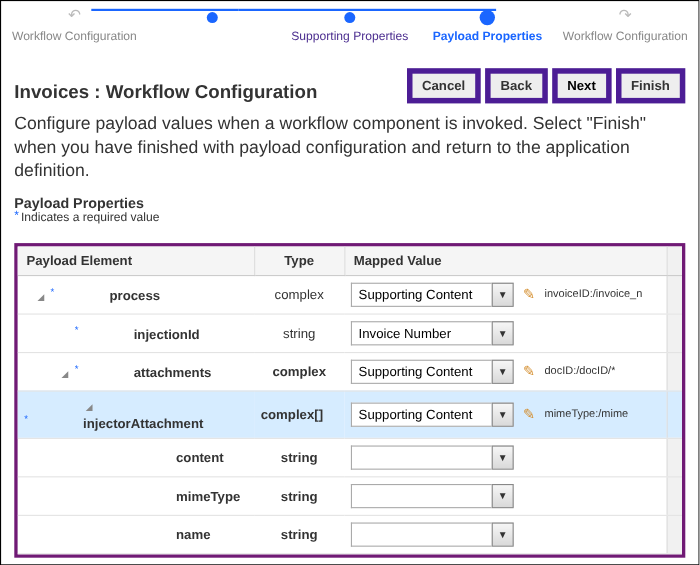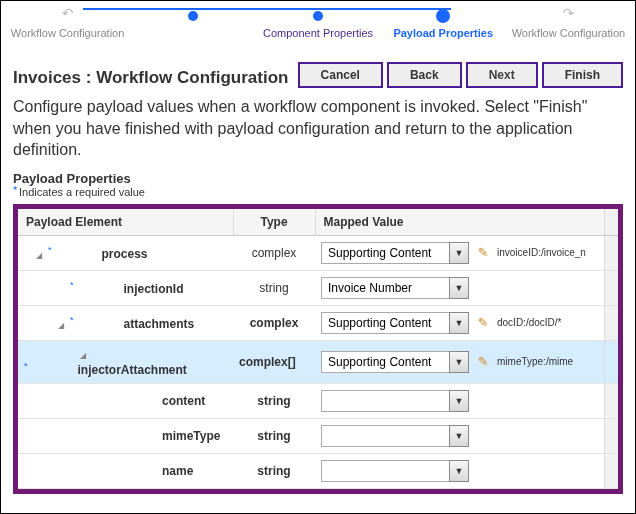--- a/index.html
+++ b/index.html
@@ -71,40 +71,40 @@
   
   .content { padding: 10px 12px; }
   .titlebar { display: flex; align-items: flex-end; margin-top: 8px; }
   .titlebar h2 {
     font-size: 17px;
     margin: 0;
     flex: 1;
     font-weight: bold;
   }
   .btn {
-    border: 2px solid #4c1d95;
+    border: 5px solid #4c1d95;
     background: #eee;
-    padding: 4px 21px;
+    padding: 4px 9px;
     font-size: 12px;
     font-weight: bold;
     margin-left: 4px;
     cursor: pointer;
     color: #333;
   }
-  .btn.disabled { color: #404040; cursor: default; }
+  .btn.disabled { color: #000000; cursor: default; }
   .desc { margin: 8px 0 10px 0; line-height: 1.35; font-size: 16px; }
 
   .section-title { font-size: 13px; font-weight: bold; margin-bottom: 0; }
   .required-note { font-size: 11px; margin-top: 0px; position: relative; padding-left: 6px; }
   .required-note .ast { color: #1a66ff; position: absolute; left: 0; top: -2px; }
 
   
   .tablewrap {
-    border: 5px solid #701a75;
-    margin-top: 6px;
+    border: 3px solid #701a75;
+    margin-top: 17px;
     overflow: hidden;
   }
   table {
     width: 100%;
     border-collapse: collapse;
     table-layout: fixed;
   }
   th {
     background: #f5f5f5;
     border-bottom: 1px solid #ccc;
@@ -191,21 +191,21 @@
 
   <div class="step">
     <span class="arrow">↶</span>
     <span class="label">Workflow Configuration</span>
   </div>
   <div class="step linked">
     <span class="dot"></span>
   </div>
   <div class="step linked">
     <span class="dot"></span>
-    <span class="label">Component Properties</span>
+    <span class="label">Supporting Properties</span>
   </div>
   <div class="step active">
     <span class="dot"></span>
     <span class="label">Payload Properties</span>
   </div>
   <div class="step">
     <span class="arrow">↷</span>
     <span class="label">Workflow Configuration</span>
   </div>
 </div>

